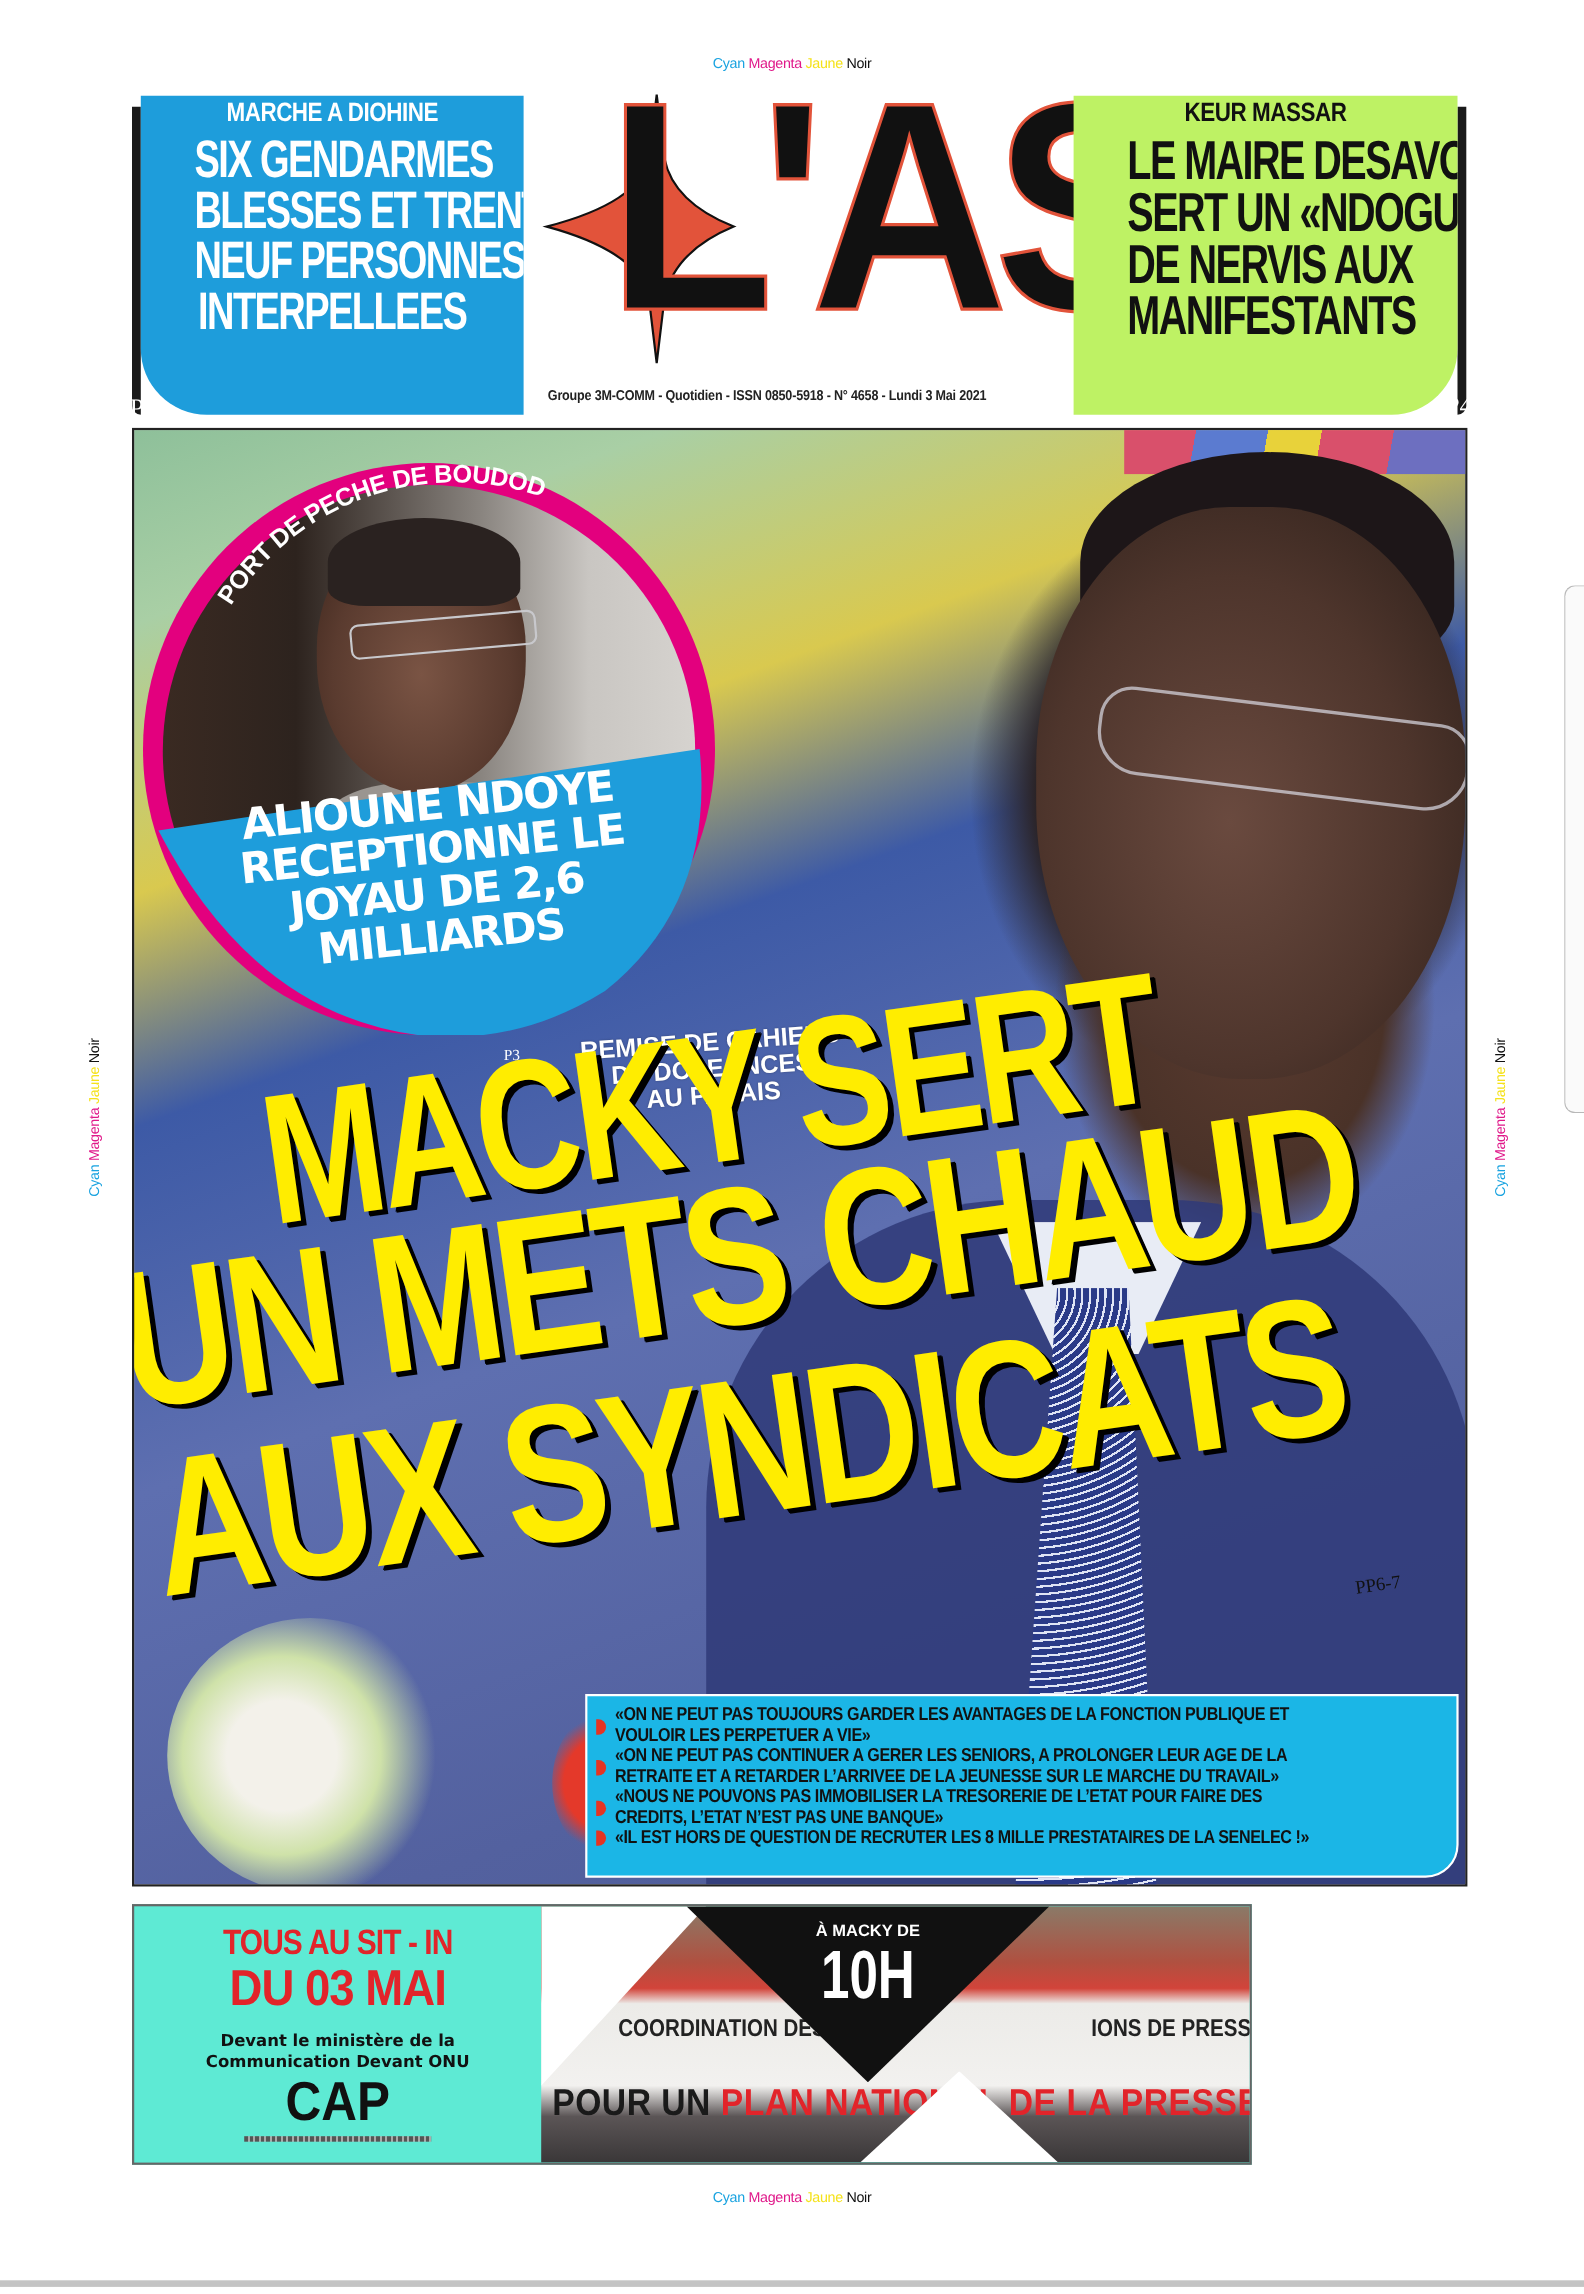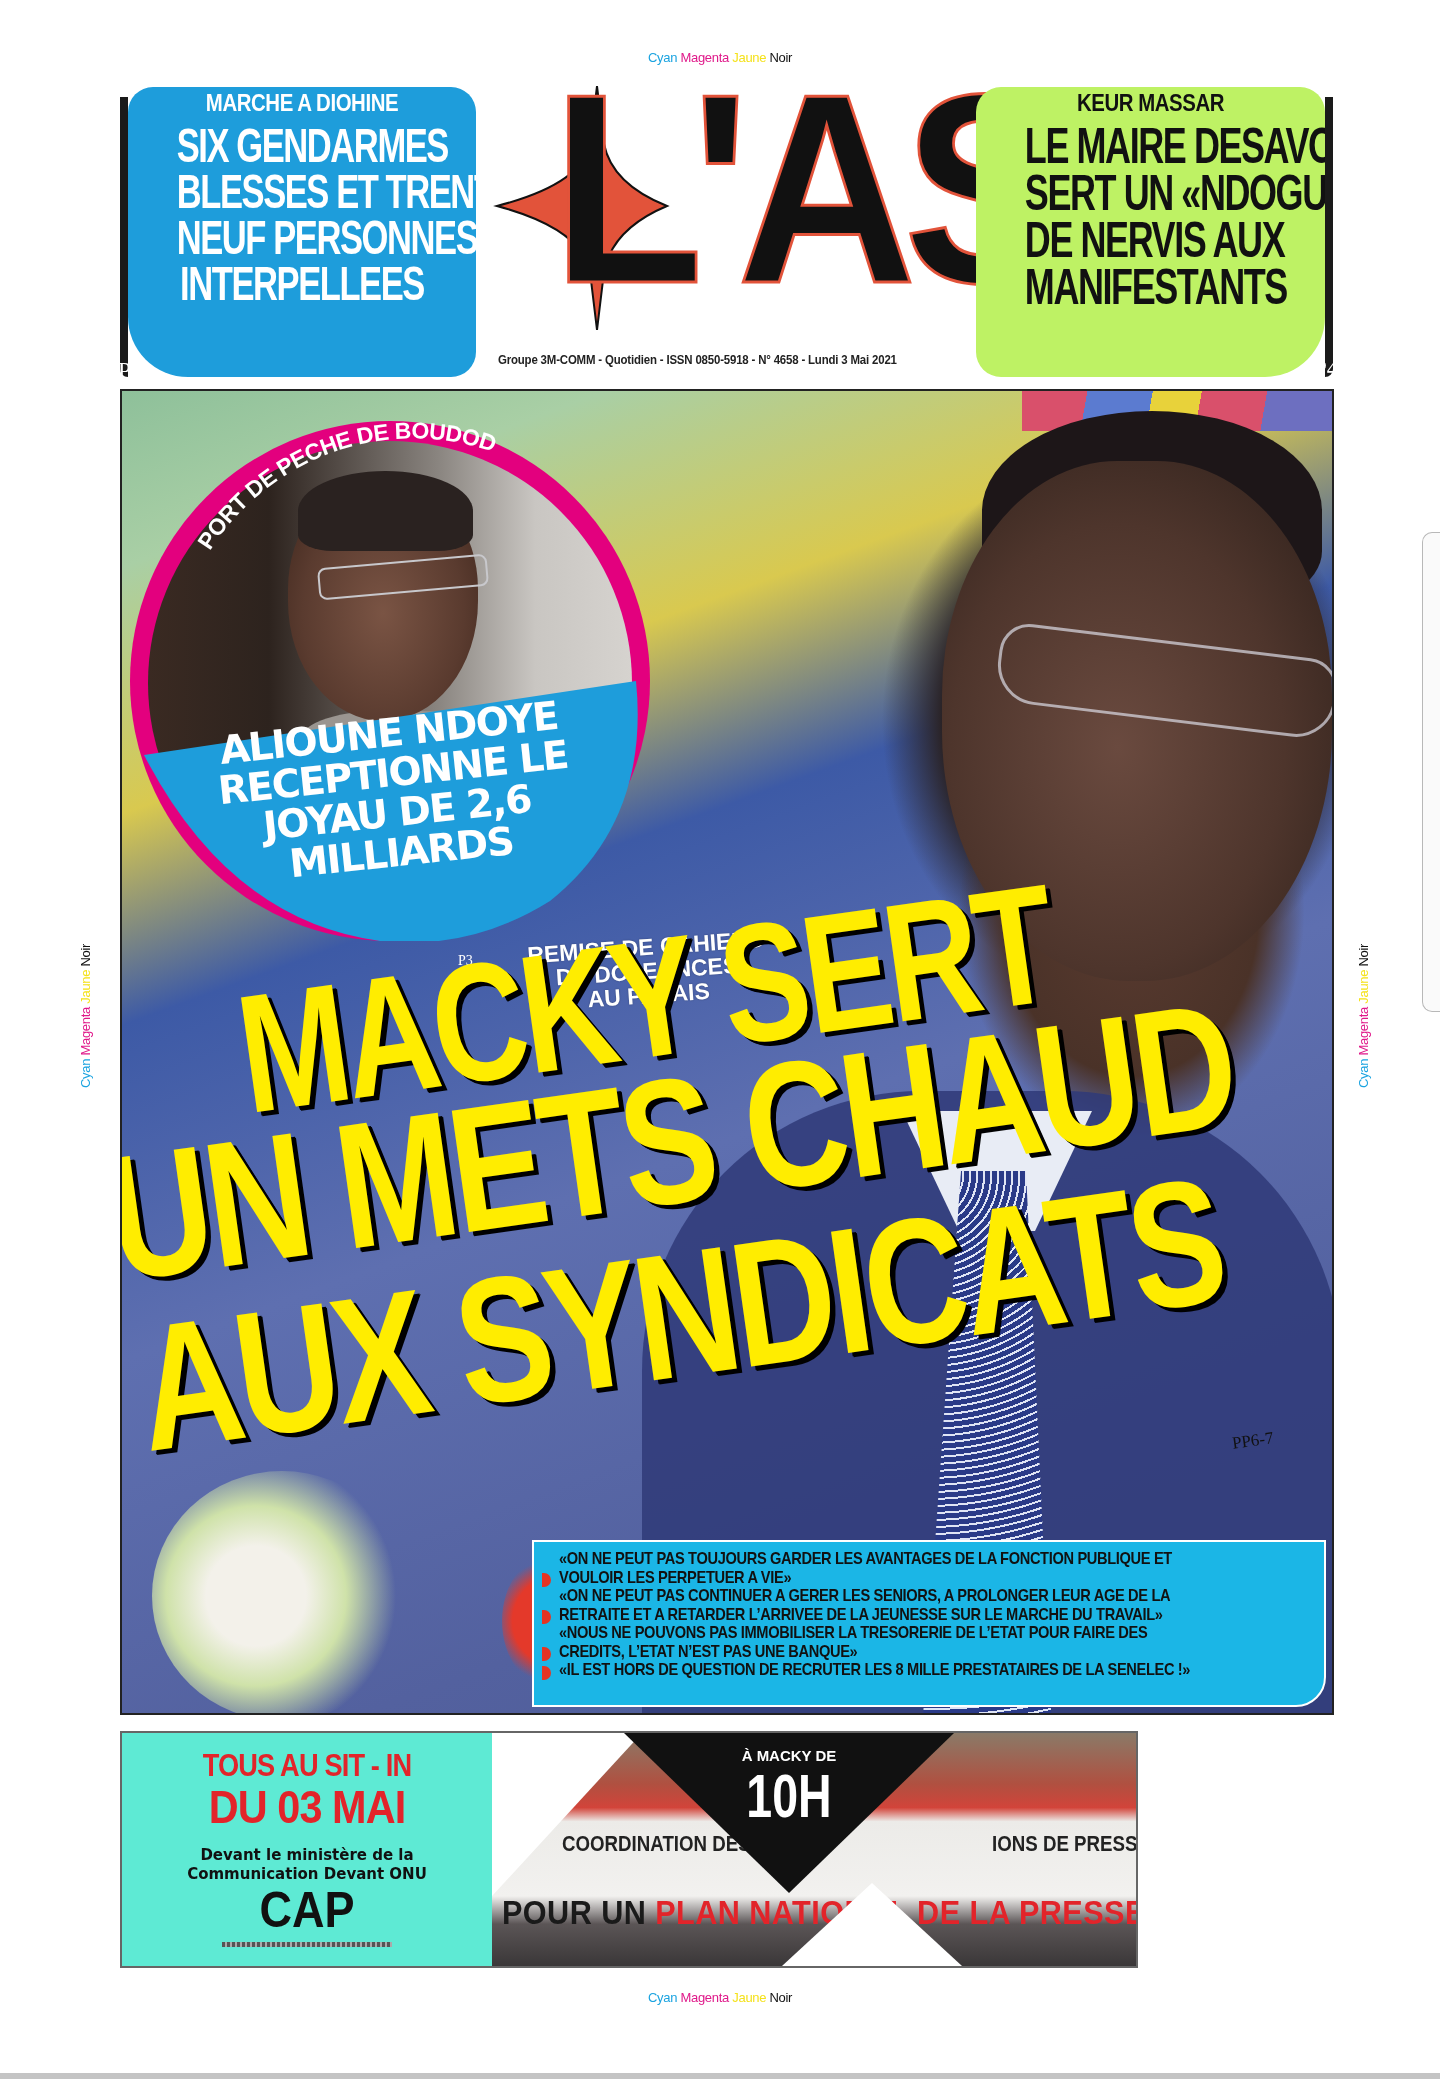--- a/index.html
+++ b/index.html
@@ -7,21 +7,21 @@
     body { position: relative; font-family: "Liberation Sans", sans-serif; }
 
     .cmyk { position: absolute; font-family: "Liberation Sans", sans-serif; font-size: 13px; letter-spacing: -0.3px; white-space: nowrap; }
     .cmyk .c { color: #1aa3e0; }
     .cmyk .m { color: #e0198a; }
     .cmyk .y { color: #f5e21a; }
     .cmyk .k { color: #111; }
     .cmyk-vert { transform-origin: left top; transform: rotate(-90deg); }
 
     
-    .hdr-box { position: absolute; top: 87px; height: 290px; text-align: center; overflow: hidden; border-radius: 25px; }
+    .hdr-box { position: absolute; top: 87px; height: 290px; text-align: center; overflow: hidden; }
     .hdr-left { left: 128px; width: 348px; background: #1e9ddb; border-bottom-left-radius: 60px; color: #fff; }
     .hdr-right { left: 976px; width: 349px; background: #bef264; border-bottom-right-radius: 60px; color: #111; }
     .hdr-rail-left { position: absolute; left: 120px; top: 97px; width: 8px; height: 280px; background: #1a1a1a; border-bottom-left-radius: 60px; }
     .hdr-rail-right { position: absolute; left: 1325px; top: 97px; width: 8px; height: 280px; background: #1a1a1a; border-bottom-right-radius: 60px; }
     .kicker { font-family: "Liberation Sans", sans-serif; font-weight: bold; font-size: 24px; margin-top: 2px; letter-spacing: -0.5px; transform: scaleX(0.85); }
     .hdr-title { font-family: "Liberation Sans", sans-serif; font-weight: bold; font-size: 48px; line-height: 46px; letter-spacing: -2px; transform: scaleX(0.72); transform-origin: center; margin-top: 6px; white-space: nowrap; }
     .hdr-right .hdr-title { font-size: 50px; line-height: 47px; }
     .pref { position: absolute; font-family: "Liberation Serif", serif; font-size: 23px; color: #fff; background: transparent; }
     .pref-left { left: 118px; top: 358px; }
     .pref-right { left: 1314px; top: 356px; }
@@ -69,21 +69,21 @@
     
     .headline { position: absolute; left: 0; top: 580px; width: 1214px; }
     .hl-line { position: absolute; font-family: "Liberation Sans", sans-serif; font-weight: bold; color: #ffed00; letter-spacing: -6px; white-space: nowrap; text-shadow: 5px 4px 0 #000, 6px 5px 0 #000; transform-origin: left bottom; line-height: 1; }
     .hl-1 { left: 130px; top: 0; font-size: 168px; transform: rotate(-8deg) scaleX(0.78); }
     .hl-2 { left: 0; top: 160px; font-size: 178px; transform: rotate(-8deg) scaleX(0.80); }
     .hl-3 { left: 30px; top: 330px; font-size: 178px; transform: rotate(-8deg) scaleX(0.80); }
     .hl-ref { position: absolute; left: 1110px; top: 1040px; font-family: "Liberation Serif", serif; font-size: 17px; color: #111; transform: rotate(-8deg); }
 
     
     .quotes { position: absolute; left: 410px; top: 1149px; width: 794px; height: 167px; background: #1bb6e6; border: 2px solid #fff; border-bottom-right-radius: 30px; padding: 8px 10px 6px 8px; }
-    .quote { display: flex; align-items: flex-end; font-family: "Liberation Sans", sans-serif; font-weight: bold; font-size: 17px; line-height: 18.5px; color: #111; letter-spacing: -0.4px; }
+    .quote { display: flex; align-items: center; font-family: "Liberation Sans", sans-serif; font-weight: bold; font-size: 17px; line-height: 18.5px; color: #111; letter-spacing: -0.4px; }
     .quote .bullet { flex: 0 0 auto; width: 9px; height: 14px; margin: 2px 8px 0 0; background: #e53423; border-radius: 0 8px 8px 0; }
     .quote .qtext { transform: scaleX(0.86); transform-origin: left top; width: 900px; }
 
     
     .ad { position: absolute; left: 120px; top: 1731px; width: 1018px; height: 237px; border: 2px solid #666; background: #5eead4; overflow: hidden; }
     .ad-left { position: absolute; left: 0; top: 0; width: 370px; height: 233px; text-align: center; }
     .ad-l1 { font-family: "Liberation Sans", sans-serif; font-weight: bold; font-size: 32px; color: #e2242a; margin-top: 14px; letter-spacing: -1px; transform: scaleX(0.85); }
     .ad-l2 { font-family: "Liberation Sans", sans-serif; font-weight: bold; font-size: 46px; color: #e2242a; line-height: 46px; letter-spacing: -1px; transform: scaleX(0.9); }
     .ad-l3 { font-family: "DejaVu Sans", sans-serif; font-weight: bold; font-size: 15px; color: #111; line-height: 19px; margin-top: 16px; }
     .ad-l4 { font-family: "Liberation Sans", sans-serif; font-weight: bold; font-size: 50px; color: #111; line-height: 52px; transform: scaleX(0.9); }

